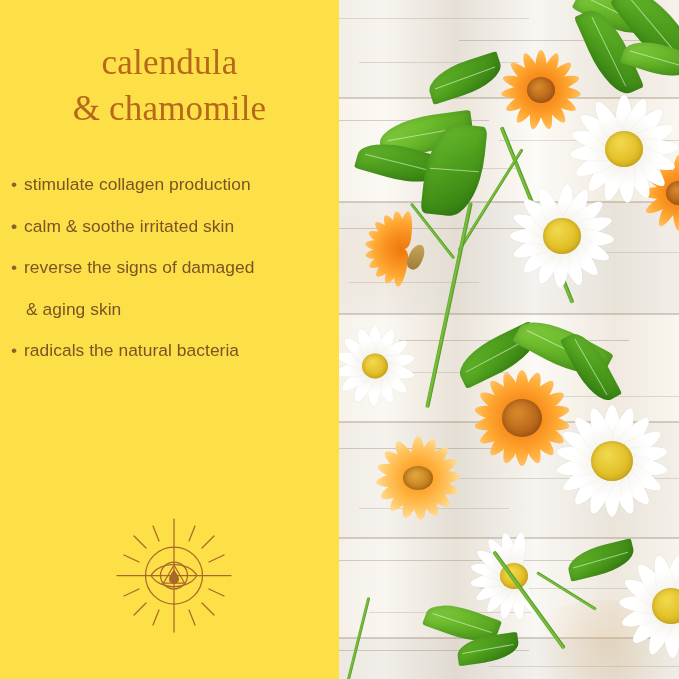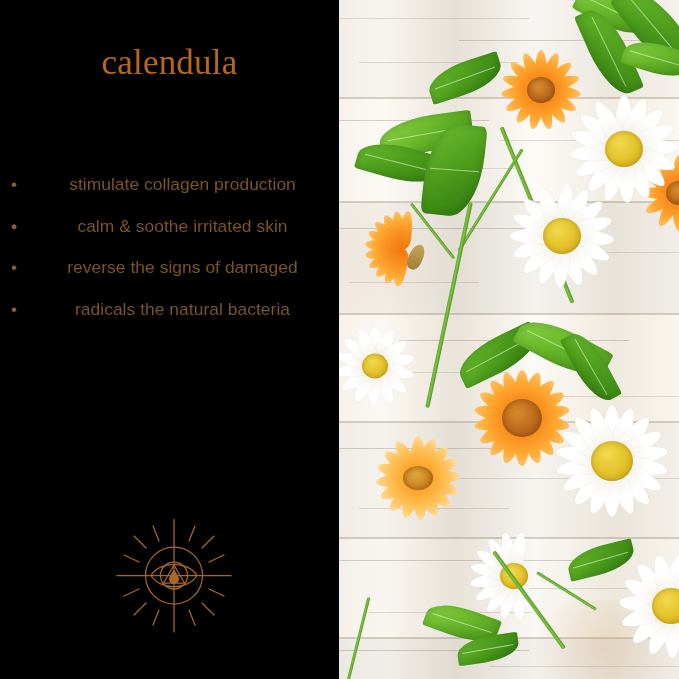--- a/index.html
+++ b/index.html
@@ -6,21 +6,21 @@
   body{
     width:679px;height:679px;overflow:hidden;
     font-family:"Liberation Sans",sans-serif;
     background:#ece3d6;
   }
   .card{position:relative;width:679px;height:679px;display:flex;overflow:hidden;}
 
   
   .left-panel{
     position:relative;width:339px;height:679px;flex:0 0 339px;
-    background:#000000;
+    background:#fde047;
   }
   .title-block{
     position:absolute;left:0;top:40px;width:339px;
     text-align:center;
   }
   .title-line{
     font-family:"Liberation Serif","DejaVu Serif",serif;
     color:#b8681a;
     font-size:35px;
     line-height:46px;
@@ -41,21 +41,21 @@
     line-height:41.6px;
     letter-spacing:.05px;
     padding-left:13px;
   }
   .benefit .bullet{
     position:absolute;left:0;top:0;
     color:#8a6230;
     font-size:17.4px;
     line-height:41.6px;
   }
-  .benefit .b-l1,.benefit .b-l2{display:block;white-space:nowrap;text-align:center;}
+  .benefit .b-l1,.benefit .b-l2{display:block;white-space:nowrap;}
   .benefit .b-l2{padding-left:2px;}
 
   
   .emblem{
     position:absolute;left:113px;top:517px;width:122px;height:117px;
   }
   .emblem svg{display:block;width:122px;height:117px;}
 
   
   .photo{
@@ -139,37 +139,39 @@
 </style>
 </head>
 <body>
 
 <div class="card">
 
   <div class="left-panel">
 
     <div class="title-block">
       <div class="title-line l1">calendula</div>
+      <div class="title-line l2">&amp; chamomile</div>
     </div>
 
     <ul class="benefits">
       <li class="benefit">
         <span class="bullet">•</span>
         <span class="b-l1">stimulate collagen production</span>
       </li>
       <li class="benefit">
         <span class="bullet">•</span>
       </li>
       <li class="benefit">
         <span class="bullet">•</span>
         <span class="b-l1">calm &amp; soothe irritated skin</span>
       </li>
       <li class="benefit">
         <span class="bullet">•</span>
         <span class="b-l1">reverse the signs of damaged</span>
+        <span class="b-l2">&amp; aging skin</span>
       </li>
       <li class="benefit">
         <span class="bullet">•</span>
         <span class="b-l1">radicals the natural bacteria</span>
       </li>
     </ul>
 
     <div class="emblem">
       <svg viewBox="0 0 122 117" fill="none" stroke="#a9682a" stroke-width="1.25" stroke-linecap="round">
 

